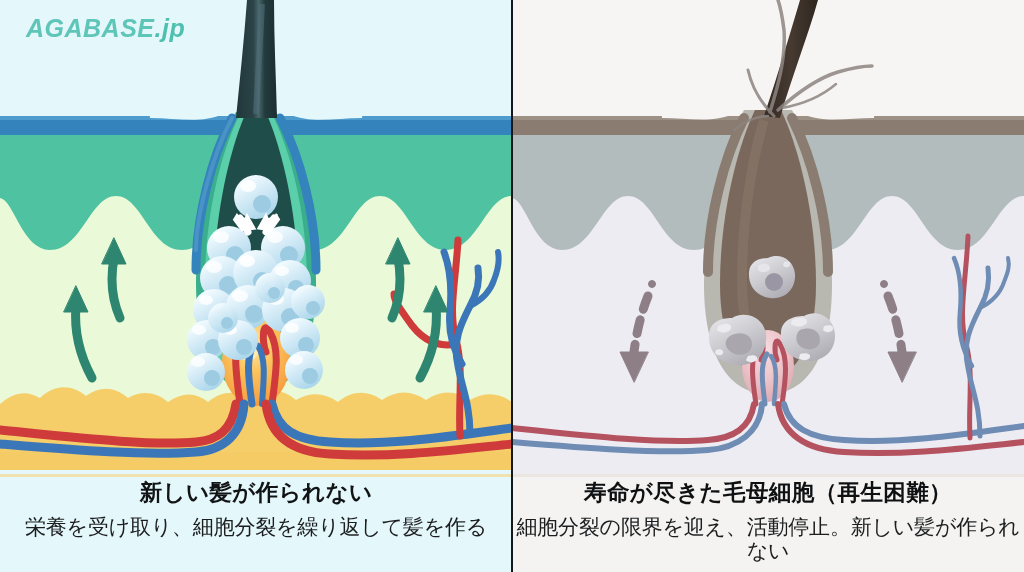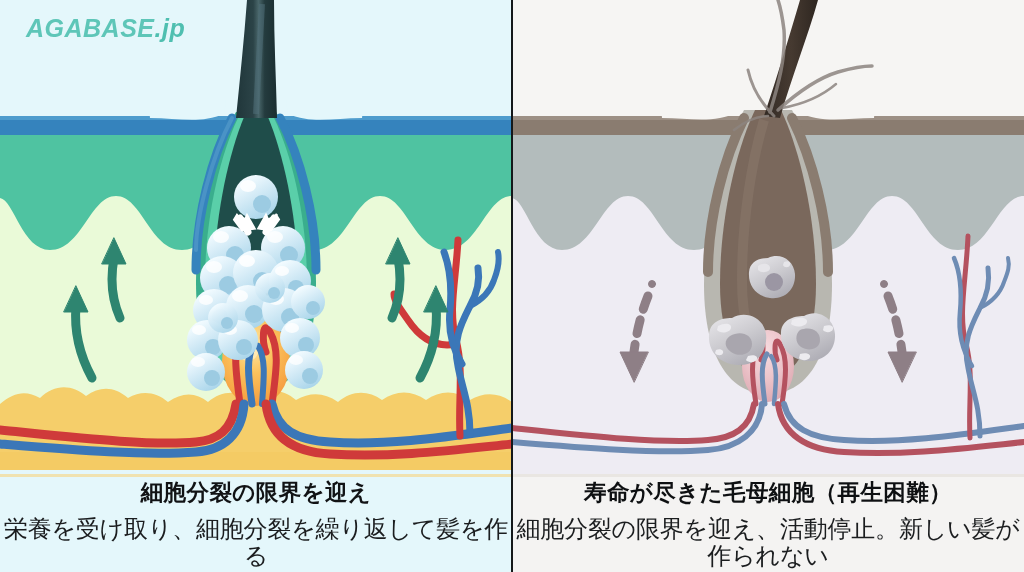--- a/index.html
+++ b/index.html
@@ -32,21 +32,21 @@
 
   
   .caption{
     position:absolute; left:0; width:512px; z-index:55; text-align:center;
   }
   .cap-title{
     font-size:22.5px; font-weight:bold; color:#111315;
     letter-spacing:0.4px; line-height:1.1;
   }
   .cap-sub{
-    margin-top:9px; font-size:24px; color:#1b1d1f;
+    margin-top:9px; font-size:21px; color:#1b1d1f;
     letter-spacing:-0.2px; line-height:1.15;
   }
   #caption-left{ top:481px; }
   #caption-right{ top:481px; left:512px; }
   #caption-right .cap-title{ color:#0e1012; }
 </style>
 </head>
 <body>
 
 <div id="stage">
@@ -286,21 +286,21 @@
         <rect x="0" y="476" width="512" height="96" fill="#e4f7fb"></rect>
         <rect x="0" y="474" width="512" height="3" fill="#f0e2b0"></rect>
       </g>
     </svg>
 
     <div class="logo">
       <span>AGABASE</span><span class="dot">.jp</span>
     </div>
 
     <div class="caption" id="caption-left">
-      <div class="cap-title">細胞分裂の限界を迎え</div>
+      <div class="cap-title">新しい髪が作られない</div>
       <div class="cap-sub">栄養を受け取り、細胞分裂を繰り返して髪を作る</div>
     </div>
   </div>
 
   <div class="panel" id="panel-right">
     <svg class="svgfill" viewBox="0 0 512 572">
       <defs>
         <radialGradient id="papGradR" cx="45%" cy="30%" r="72%">
           <stop offset="0%" stop-color="#f7dde1"></stop>
           <stop offset="55%" stop-color="#ecc3c9"></stop>

